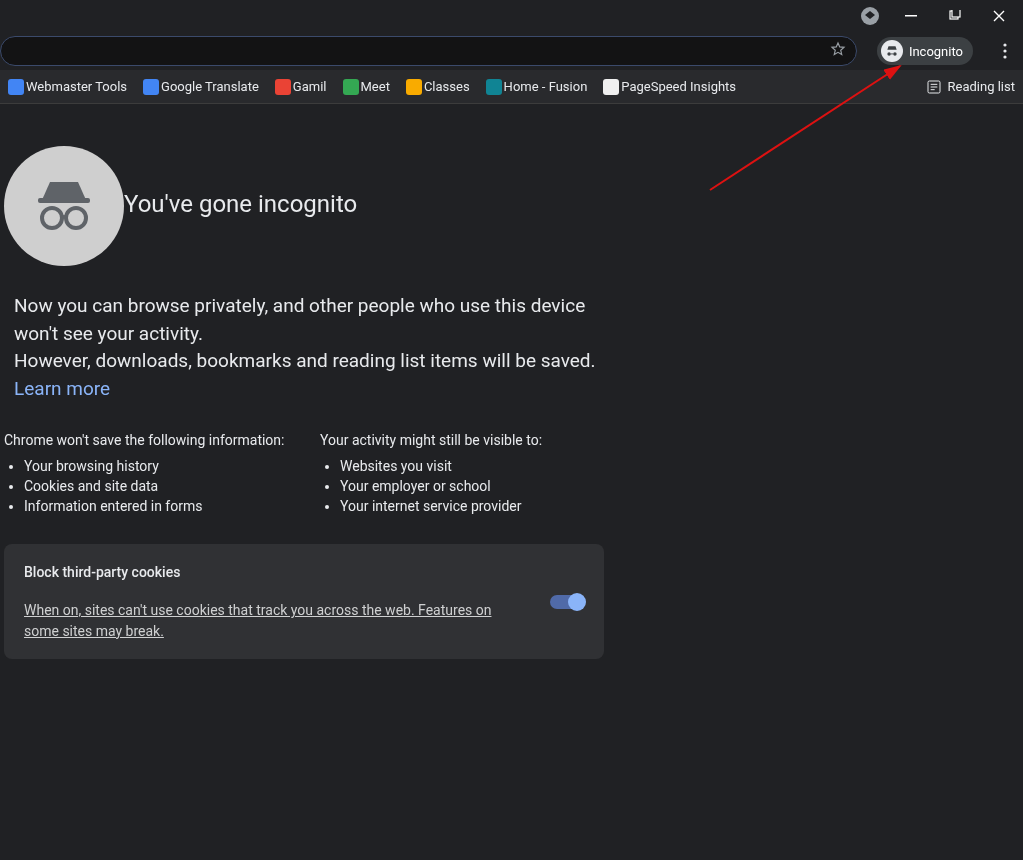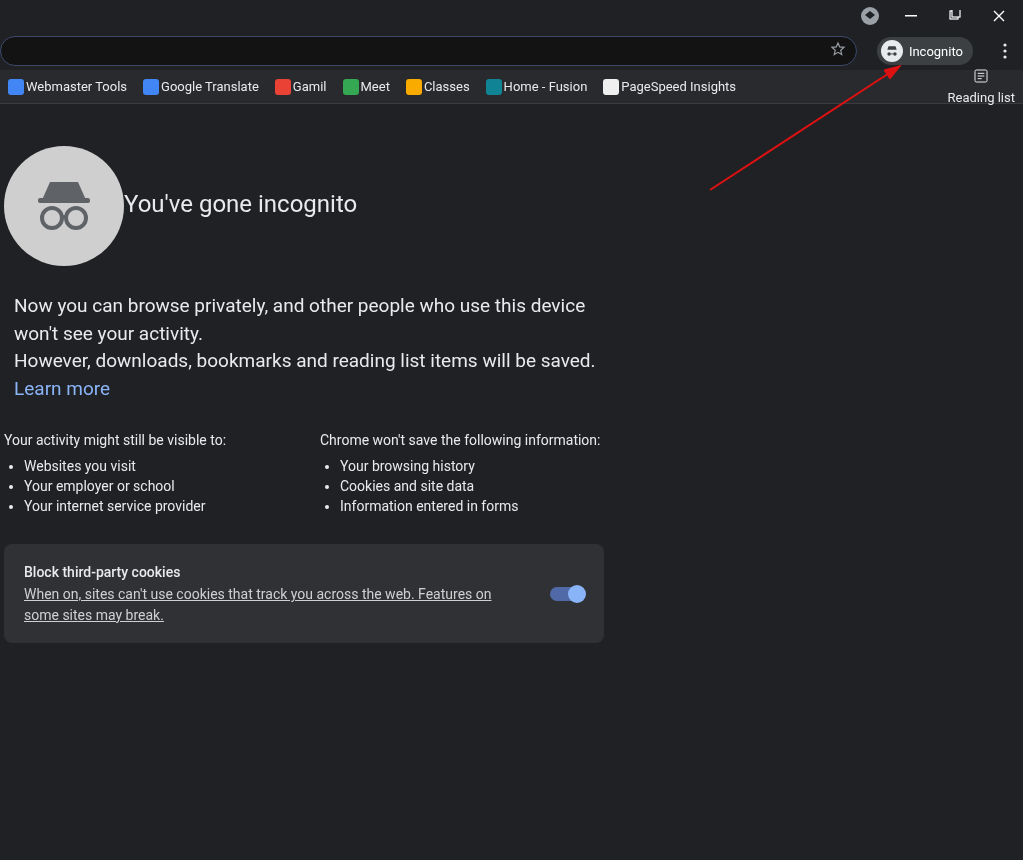--- a/index.html
+++ b/index.html
@@ -68,21 +68,21 @@
   .bookmarks-bar{
     height:34px; background:#292a2d;
     border-bottom:1px solid #3c3c3c;
     display:flex; align-items:center;
     padding:0 8px; gap:16px;
     font-size:13px; color:#e8eaed;
   }
   .bm{display:flex;align-items:center;gap:2px;white-space:nowrap;}
   .bm .fav{width:16px;height:16px;border-radius:3px;display:flex;align-items:center;justify-content:center;font-size:10px;color:#fff;}
   .bm-spacer{flex:1;}
-  .reading-list{display:flex;align-items:center;gap:6px;flex-direction:column;}
+  .reading-list{display:flex;align-items:center;gap:6px;}
   
   .content{
     padding: 42px 0 0 0;
   }
   .hero{
     width:600px; margin-left:4px;
     display:flex;flex-direction:row;align-items:center;
   }
   .incog-circle{
     width:120px;height:120px;border-radius:50%;background:#cfcfcf;
@@ -100,21 +100,21 @@
   }
   .col{flex:1;}
   .col-head{margin-bottom:10px;}
   .col ul{list-style:disc;padding-left:20px;}
   .col li{margin-bottom:4px;}
   .cookie-card{
     width:600px;margin-left:4px;background:#303134;border-radius:8px;
     padding:18px 20px;display:flex;align-items:center;gap:24px;
   }
   .cookie-text{flex:1;font-size:14px;line-height:1.45;}
-  .cookie-title{font-weight:500;margin-bottom:2px;}
+  .cookie-title{font-weight:500;margin-bottom:18px;}
   .cookie-desc{color:#cfd0d1;text-decoration:underline;}
   .toggle{width:34px;height:14px;background:#506aa8;border-radius:8px;position:relative;}
   .toggle .knob{width:18px;height:18px;border-radius:50%;background:#8ab4f8;position:absolute;right:-2px;top:-2px;}
   
   .arrow-annot{position:absolute;pointer-events:none;}
 </style>
 </head>
 <body>
 
 <div class="titlebar">
@@ -223,33 +223,33 @@
     <div class="page-title">You've gone incognito</div>
   </div>
 
   <div class="intro">
     <span>Now you can browse privately, and other people who use this device won't see your activity.</span><br>
     <span>However, downloads, bookmarks and reading list items will be saved. </span><a href="#">Learn more</a>
   </div>
 
   <div class="columns">
     <div class="col">
+      <div class="col-head">Chrome won't save the following information:</div>
+      <ul id="col1">
+          <li>Your browsing history</li>
+          <li>Cookies and site data</li>
+          <li>Information entered in forms</li>
+        </ul>
+    </div>
+    <div class="col">
       <div class="col-head">Your activity might still be visible to:</div>
       <ul id="col2">
           <li>Websites you visit</li>
           <li>Your employer or school</li>
           <li>Your internet service provider</li>
-        </ul>
-    </div>
-    <div class="col">
-      <div class="col-head">Chrome won't save the following information:</div>
-      <ul id="col1">
-          <li>Your browsing history</li>
-          <li>Cookies and site data</li>
-          <li>Information entered in forms</li>
         </ul>
     </div>
   </div>
 
   <div class="cookie-card">
     <div class="cookie-text">
       <div class="cookie-title">Block third-party cookies</div>
       <div class="cookie-desc">When on, sites can't use cookies that track you across the web. Features on some sites may break.</div>
     </div>
     <div class="toggle">

